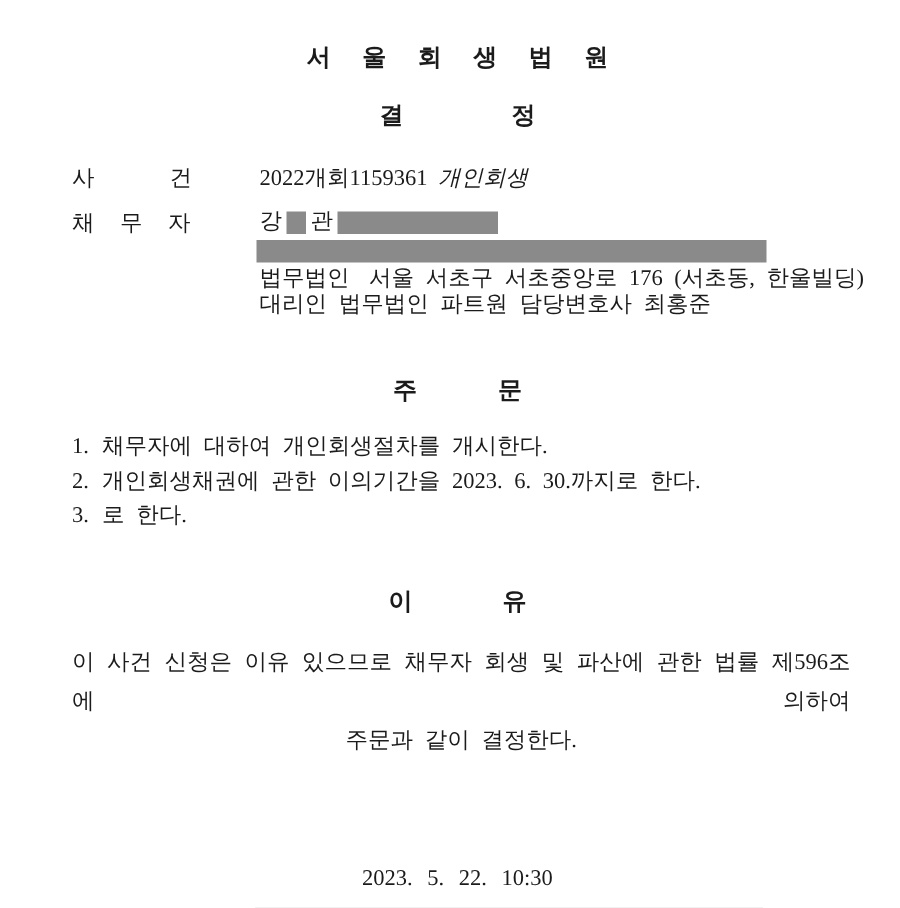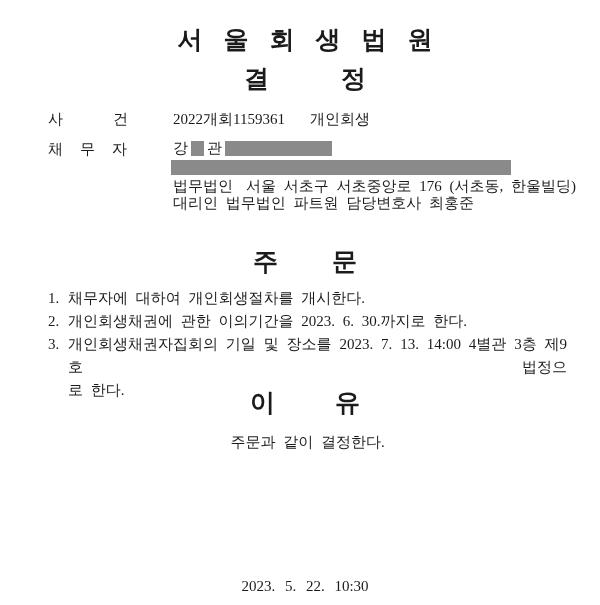--- a/index.html
+++ b/index.html
@@ -5,34 +5,34 @@
   html,body { margin:0; padding:0; background:#e8e8e8; }
   #page {
     position:relative; width:600px; height:605px; background:#ffffff;
     font-family:"Liberation Serif","DejaVu Serif",serif;
     color:#1b1b1b; overflow:hidden; margin:0 auto;
   }
   
   .center-row { position:absolute; left:5px; width:600px; display:flex; justify-content:center; }
   .heading {
     font-family:"Liberation Sans","DejaVu Sans",sans-serif;
-    font-weight:bold; font-size:25px; line-height:20px; white-space:nowrap;
+    font-weight:bold; font-size:16px; line-height:20px; white-space:nowrap;
   }
   .ls21 { letter-spacing:21px; margin-right:-21px; }
   .ls72 { letter-spacing:72px; margin-right:-72px; }
   .ls54 { letter-spacing:54px; margin-right:-54px;text-align:center; }
   .ls60 { letter-spacing:60px; margin-right:-60px;text-align:right; }
 
   .abs { position:absolute; }
   .body-text { font-size:15px; line-height:17px; word-spacing:4px; white-space:nowrap; }
 
   .field-label { letter-spacing:50px; }   
   .field-label3 { letter-spacing:17px; }  
 
-  .case-type { margin-left:25px; }
+  .case-type { margin-left:7px;font-style:italic; }
   .svc-value { margin-left:13px; }
 
   .debtor-line { display:flex; align-items:center; column-gap:3px; }
   .redact { background:var(--redaction,#8a8a8a); display:inline-block; }
   .redact-small { width:13px; height:15px; }
   .redact-name  { width:107px; height:15px; }
   .redact-line  { width:340px; height:15px; }
 
   .order-list {
     position:absolute; left:48px; top:287px; width:519px;
@@ -96,29 +96,29 @@
       <span class="order-no">1.</span>
       <span class="order-text">채무자에 대하여 개인회생절차를 개시한다.</span>
     </div>
     <div class="order-item">
       <span class="order-no">2.</span>
       <span class="order-text">개인회생채권에 관한 이의기간을 2023. 6. 30.까지로 한다.</span>
     </div>
     <div class="order-item">
       <span class="order-no">3.</span>
       <span class="order-text">
-        <span class="line-justify" style="display:block;">개인회생채권자집회의 기일 및 장소를 2023. 7. 13. 14:00 4별관 3층 제9호 법정으</span>
         <span style="display:block;">로 한다.</span>
       </span>
     </div>
   </div>
 
   <div class="center-row" style="top:392px;">
     <span class="heading ls60">이유</span>
   </div>
 
   <div class="reason-block">
+    <span class="line-justify" style="display:block;">이 사건 신청은 이유 있으므로 채무자 회생 및 파산에 관한 법률 제596조에 의하여</span>
     <span style="display:block;text-align:center;">주문과 같이 결정한다.</span>
   </div>
 
   <div class="datetime">2023. 5. 22. 10:30</div>
 
 </div>
 
 </body></html>

